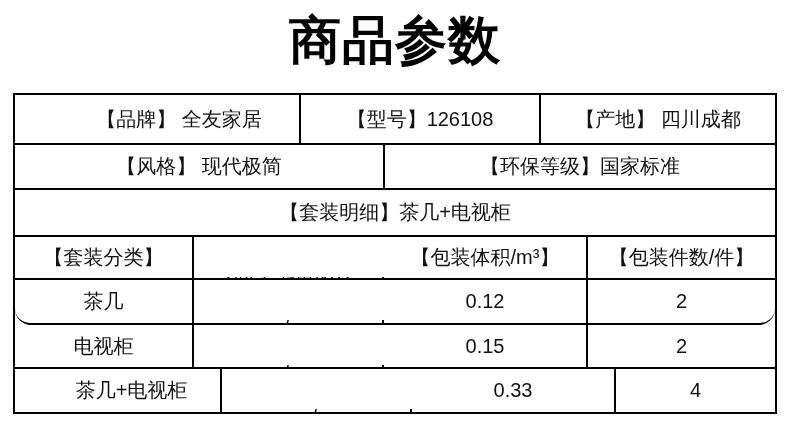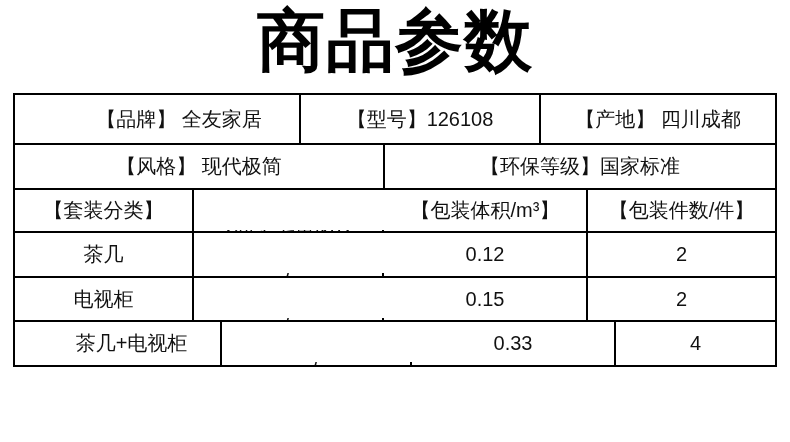--- a/index.html
+++ b/index.html
@@ -13,21 +13,21 @@
     height: 442px;
     background: #ffffff;
     overflow: hidden;
   }
   .page-title {
     position: absolute;
     top: 6px;
     left: 0;
     width: 100%;
     text-align: center;
-    font-size: 68px;
+    font-size: 52px;
     font-weight: 900;
     color: #000000;
     letter-spacing: 1px;
     line-height: 68px;
   }
   .params-table {
     position: absolute;
     left: 13px;
     top: 93px;
     width: 764px;
@@ -48,21 +48,21 @@
     color: #111111;
     white-space: pre;
     overflow: hidden;
   }
   .cell:last-child { border-right: none; flex: 1; }
   
   .r1 { height: 50px; padding-left: 44px; }
   .r2 { height: 45px; }
   .r3 { height: 47px; }
   .r4 { height: 43px; }
-  .r5 { height: 45px; }
+  .r5 { height: 45px; border-radius: 16px; }
   .r6 { height: 44px; }
   .r7 { height: 43px; padding-left: 28px; }
   
   .r1 .c0 { width: 242px; }
   .r1 .c1 { width: 240px; }
   .r2 .c0 { width: 370px; }
   .w-cat { width: 179px; }
   .w-weight { width: 190px; margin-top: 40px; }
   .w-vol { width: 204px; }
 </style>
@@ -79,20 +79,23 @@
       <div class="cell c0">【品牌】 全友家居</div>
       <div class="cell c1">【型号】126108</div>
       <div class="cell c2">【产地】 四川成都</div>
     </div>
 
     <div class="trow r2">
       <div class="cell c0">【风格】 现代极简</div>
       <div class="cell c1">【环保等级】国家标准</div>
     </div>
 
+    <div class="trow r3">
+      <div class="cell c0">【套装明细】茶几+电视柜</div>
+    </div>
 
     <div class="trow r4">
       <div class="cell w-cat">【套装分类】</div>
       <div class="cell w-weight">【包装毛重/kg】</div>
       <div class="cell w-vol">【包装体积/m³】</div>
       <div class="cell">【包装件数/件】</div>
     </div>
 
     <div class="trow r5">
       <div class="cell w-cat">茶几</div>

